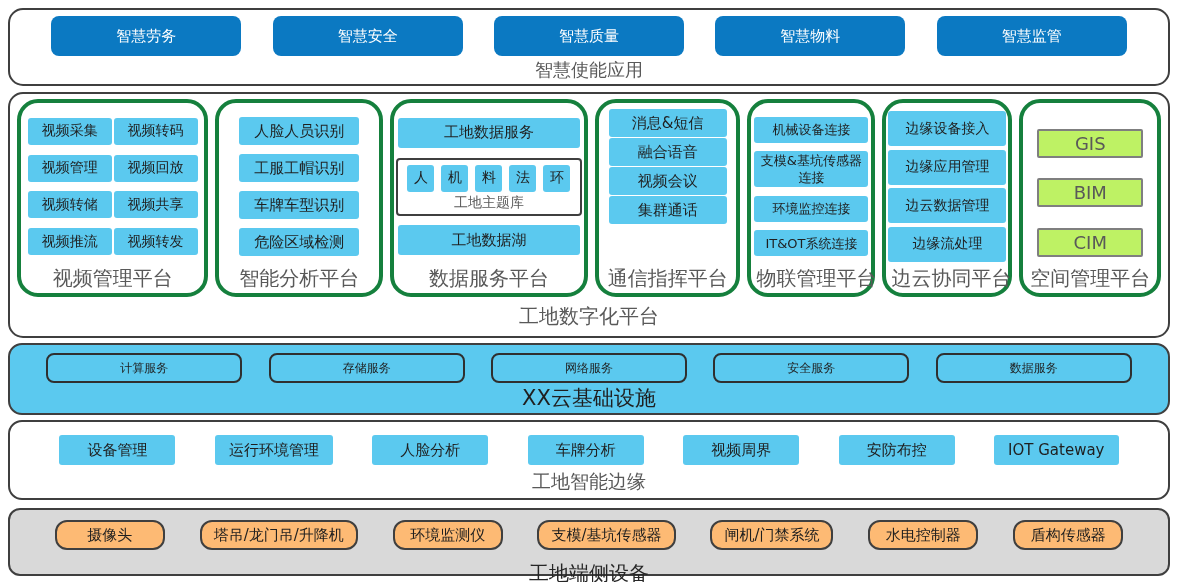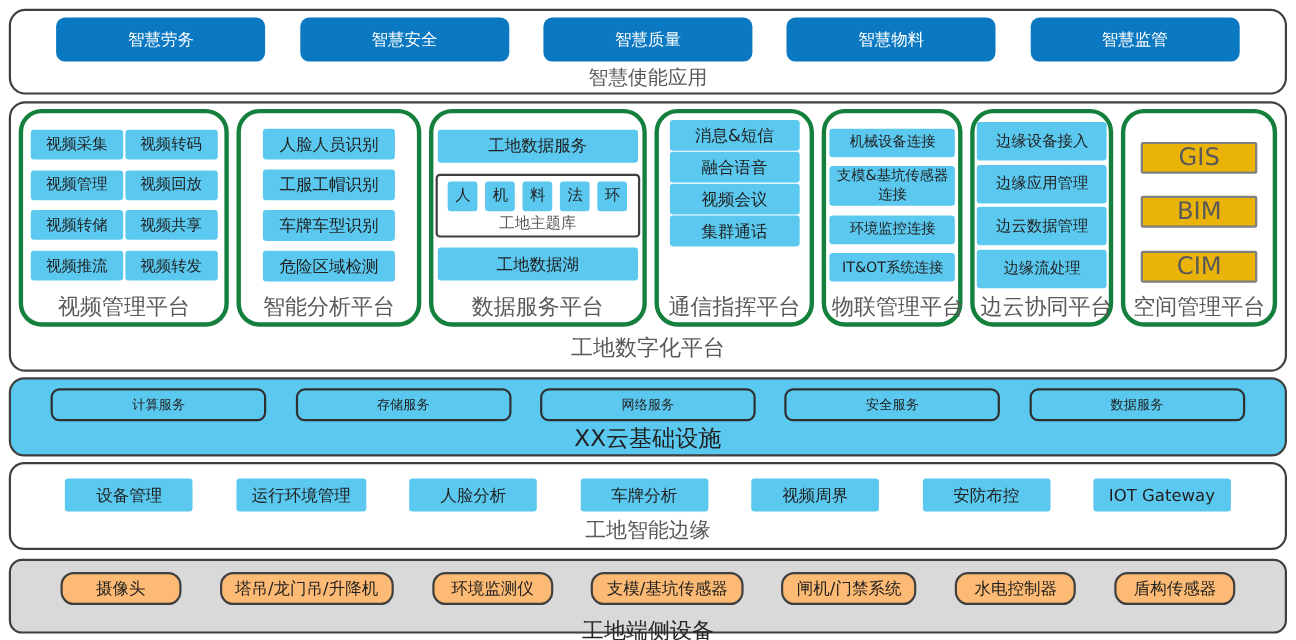--- a/index.html
+++ b/index.html
@@ -70,23 +70,23 @@
   .theme-label { font-size: 14px; color: #595959; margin-top: 2px; }
   #col-comm { width: 146px; gap: 40px; }
   #col-comm .chip { width: 118px; height: 28px; }
   #col-iot { width: 128px; }
   #col-iot .chip { width: 114px; min-height: 26px; font-size: 13px; padding: 1px 2px; line-height: 17px; }
   #col-edgecloud { width: 130px; }
   #col-edgecloud .chip { width: 118px; height: 35px; font-size: 14px; }
   #col-space { width: 142px; }
   .gray-chip {
     width: 106px; height: 29px;
-    background: #eab308;
+    background: #bef264;
     border: 2px solid #7f7f7f; border-radius: 2px;
-    color: #595959; font-size: 22px;
+    color: #595959; font-size: 18px;
     display: flex; align-items: center; justify-content: center; margin-top: 12px;
   }
   #digital .sec-label { font-size: 20px; margin-top: 6px; }
 
   
   #cloud { margin-top: 5px; height: 72px; background: #5bc9ef; border-radius: 14px; padding: 8px 10px 2px 10px; }
   .cloud-row { display: flex; justify-content: space-evenly; }
   .outlined-chip {
     width: 196px; height: 30px;
     background: #5bc9ef;

